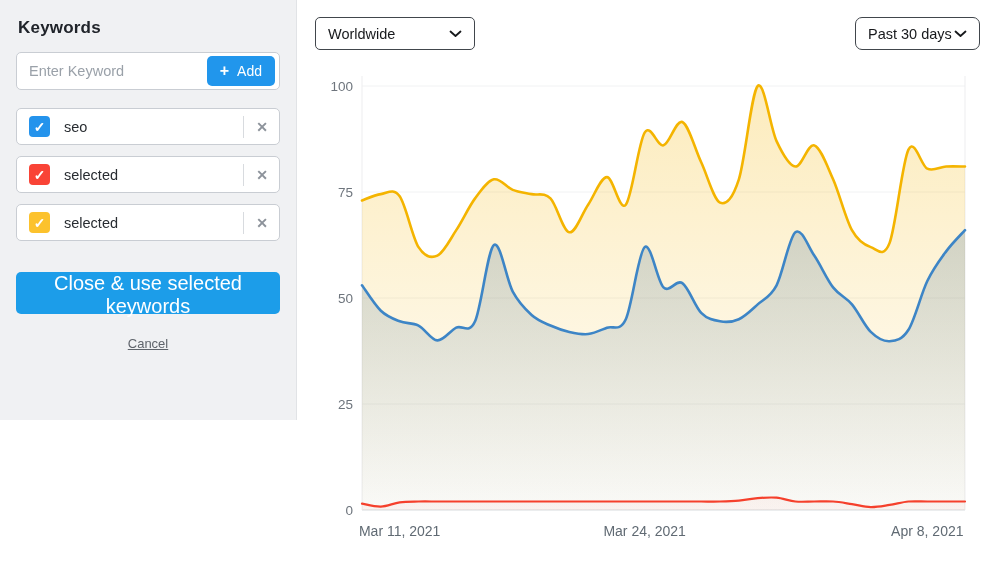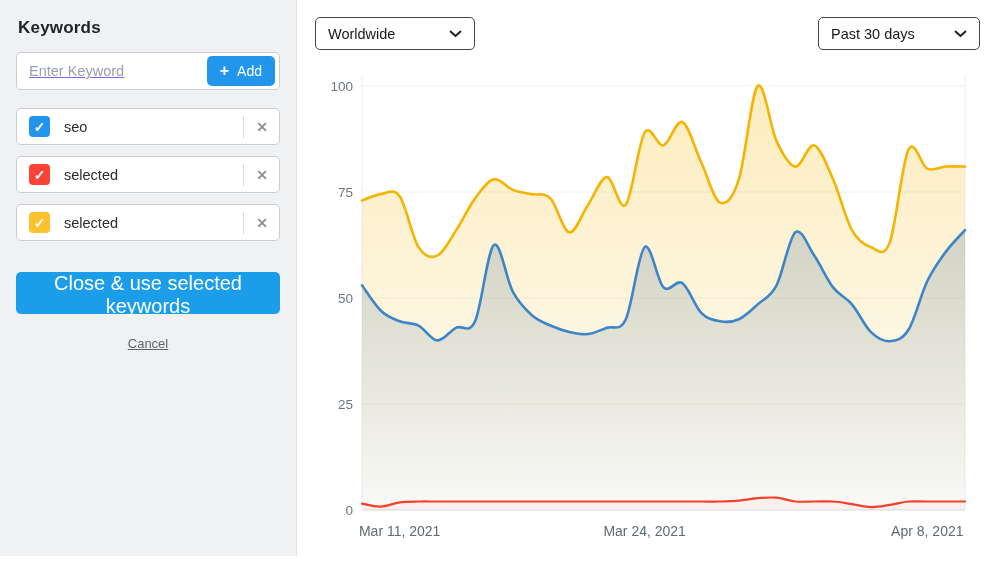--- a/index.html
+++ b/index.html
@@ -1,24 +1,24 @@
 <!DOCTYPE html>
 <html><head>
 <meta charset="utf-8">
 <style>
   * { margin:0; padding:0; box-sizing:border-box; }
   html,body { width:1000px; height:569px; overflow:hidden; }
   body { display:flex; font-family:"Liberation Sans", sans-serif; background:#fff; }
 
   
-  .sidebar { width:297px; height:556px; background:#f0f1f3; border-right:1px solid #e1e3e6; padding:16px 16px 0; flex:none; }
+  .sidebar { width:297px; height:420px; background:#f0f1f3; border-right:1px solid #e1e3e6; padding:16px 16px 0; flex:none; }
   .sb-title { font-size:17px; font-weight:700; color:#20242a; margin:2px 0 0 2px; letter-spacing:.2px; }
   .kw-input-wrap { position:relative; margin-top:14px; }
   .kw-input { width:100%; height:38px; border:1px solid #c9cdd3; border-radius:5px; background:#fff;
-              padding:0 80px 0 12px; font-size:14.5px; color:#8b5cf6; font-family:inherit;text-decoration:underline; }
+              padding:0 80px 0 12px; font-size:14.5px; color:#ec4899; font-family:inherit; }
   .kw-input::placeholder { color:#9aa1a9; }
   .add-btn { position:absolute; right:5px; top:4px; height:30px; padding:0 13px; background:#2196ec;
              border:none; border-radius:5px; color:#fff; font-size:14px; font-family:inherit;
              display:flex; align-items:center; gap:8px; cursor:pointer; }
   .add-plus { font-size:16px; font-weight:700; line-height:1; }
   .kw-list { margin-top:18px; }
   .chip { display:flex; align-items:center; height:37px; background:#fff; border:1px solid #c9cdd3;
           border-radius:5px; margin-bottom:11px; padding:0 11px 0 12px; }
   .cb { width:21px; height:21px; border-radius:4px; display:flex; align-items:center; justify-content:center;
         color:#fff; font-size:14px; font-weight:700; cursor:pointer; flex:none; }
@@ -30,21 +30,21 @@
   .cancel { display:block; text-align:center; margin-top:19px; color:#5f646b; font-size:13px;
             text-decoration:underline; cursor:pointer; }
 
   
   .main { flex:1; position:relative; background:#fff; }
   .hdr { position:relative; z-index:2; display:flex; justify-content:space-between; padding:17px 20px 0 18px; }
   .select { display:flex; align-items:center; justify-content:space-between; height:33px; padding:0 12px;
             border:1.5px solid #41464c; border-radius:5px; background:#fff; font-size:14.5px; color:#17191c;
             cursor:pointer; }
   .select.region { width:160px; }
-  .select.range  { width:162px; }
+  .select.range  { width:125px;border-radius:7px; }
   .chart-svg { position:absolute; left:0; top:0; z-index:1; }
 </style>
 </head>
 <body>
 
 <aside class="sidebar">
   <div class="sb-title">Keywords</div>
 
   <div class="kw-input-wrap">
     <input class="kw-input" type="text" placeholder="Enter Keyword" style="">

